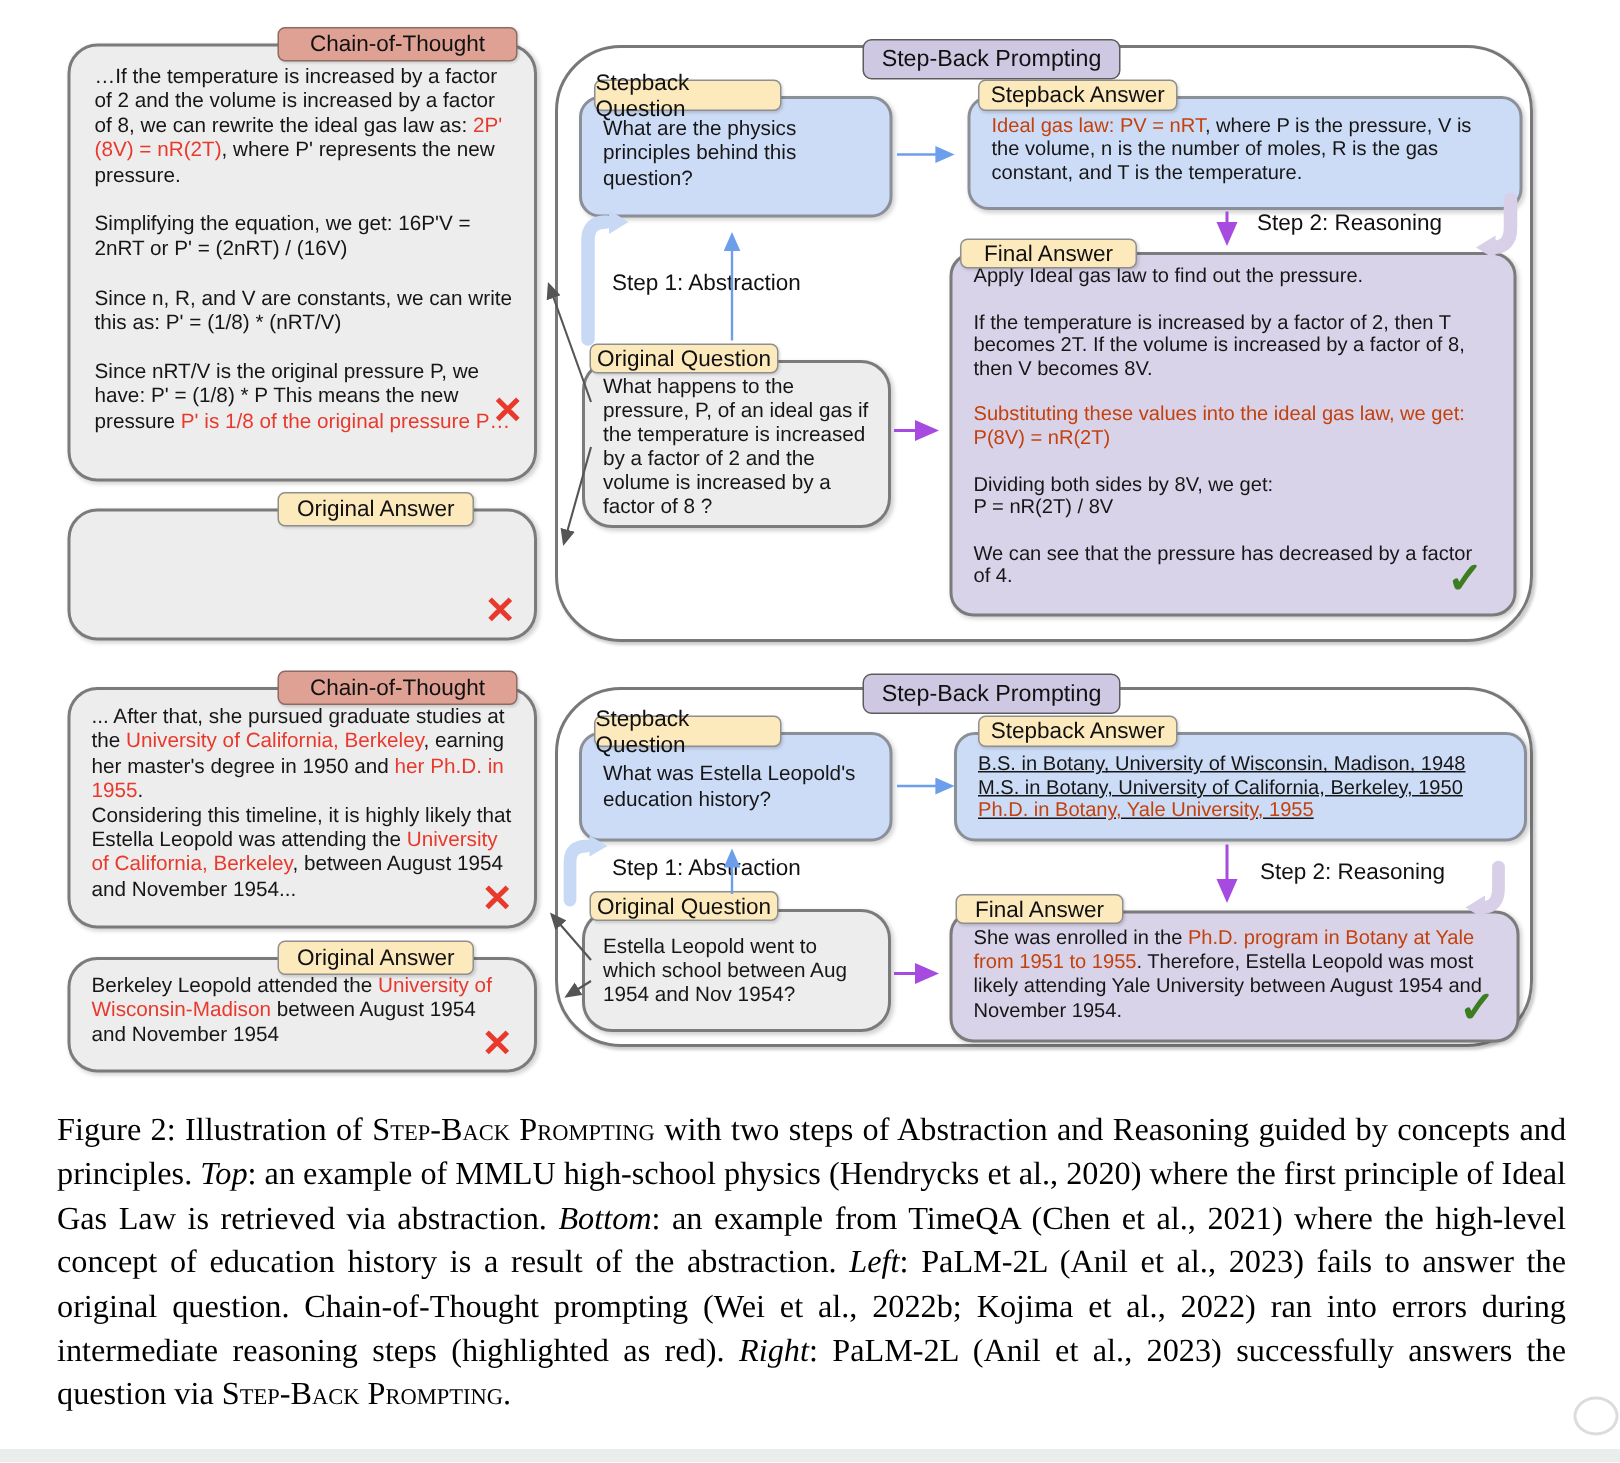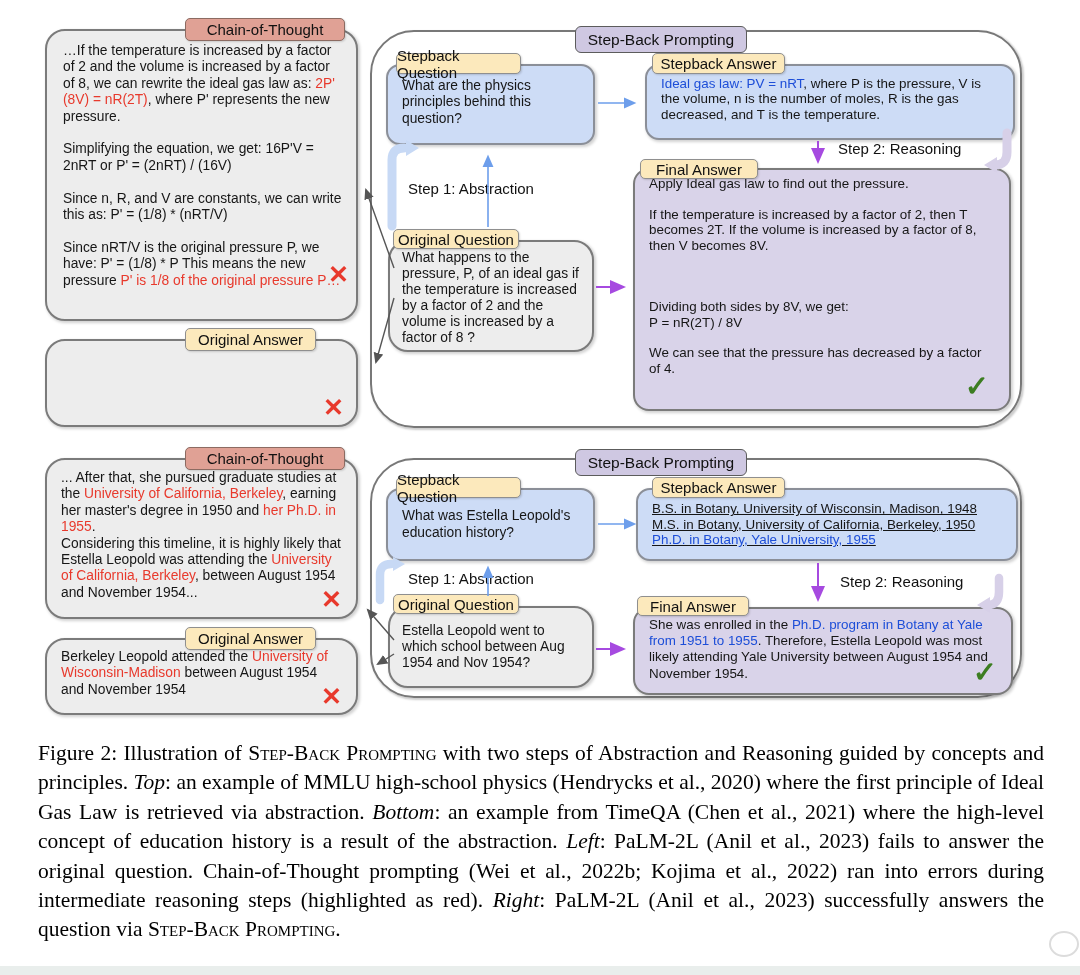--- a/index.html
+++ b/index.html
@@ -20,21 +20,21 @@
         font-size:15px;display:flex;align-items:center;justify-content:center;
         z-index:3;box-sizing:border-box;color:#111;box-shadow:1px 1px 2px rgba(0,0,0,.15);}
   .pill.salmon{background:#e0a195;border-color:#8c6b62;}
   
   .container{position:absolute;border:2.5px solid #787878;border-radius:44px;background:transparent;
              box-sizing:border-box;box-shadow:1.5px 1.5px 2px rgba(0,0,0,.2);z-index:0;}
   .panel-title{position:absolute;background:#cfc8e2;border:1.5px solid #5c5c5c;border-radius:6px;
                font-size:15.5px;display:flex;align-items:center;justify-content:center;
                z-index:3;box-sizing:border-box;color:#111;}
   .red{color:#e8392c;}
-  .green{color:#1d4ed8;}
+  .green{color:#c2410c;}
   .xmark{position:absolute;color:#e8392c;font-weight:bold;font-size:25px;line-height:1;z-index:4;}
   .check{position:absolute;color:#3c7d21;font-weight:bold;font-size:29px;line-height:1;z-index:4;}
   .steplabel{position:absolute;font-size:15px;color:#111;z-index:3;white-space:nowrap;}
   .overlay{position:absolute;left:0;top:0;z-index:5;pointer-events:none;}
   
   .caption{position:absolute;left:38px;top:739px;width:1006px;
            font-family:"Liberation Serif",serif;font-size:21.5px;line-height:29.4px;
            color:#000;text-align:justify;z-index:2;}
   .caption .it{font-style:italic;}
   .caption .sc{font-variant:small-caps;}
@@ -68,38 +68,39 @@
     <span class="xmark" style="right:12px;bottom:5px;">✕</span>
   </div>
 
   <div class="pill" style="left:396px;top:53px;width:125px;height:21px;">Stepback Question</div>
   <div class="bubble blue" style="left:386px;top:64px;width:209px;height:81px;">
     <div class="rich"><span>What are the physics principles behind this question?</span></div>
   </div>
 
   <div class="pill" style="left:652px;top:53px;width:133px;height:21px;">Stepback Answer</div>
   <div class="bubble blue small-text" style="left:645px;top:64px;width:370px;height:76px;padding:10px 14px;">
-    <div class="rich"><span class="green">Ideal gas law: PV = nRT</span><span>, where P is the pressure, V is the volume, n is the number of moles, R is the gas decreased, and T is the temperature.</span></div>
+    <div class="rich"><span class="green">Ideal gas law: PV = nRT</span><span>, where P is the pressure, V is the volume, n is the number of moles, R is the gas constant, and T is the temperature.</span></div>
   </div>
 
   <div class="steplabel" style="left:408px;top:180px;">Step 1: Abstraction</div>
   <div class="steplabel" style="left:838px;top:140px;">Step 2: Reasoning</div>
 
   <div class="pill" style="left:393px;top:229px;width:126px;height:20px;">Original Question</div>
   <div class="bubble" style="left:388px;top:240px;width:206px;height:112px;padding:8px 12px;line-height:16px;">
     <div class="rich"><span>What happens to the pressure, P, of an ideal gas if the temperature is increased by a factor of 2 and the volume is increased by a factor of 8 ?</span></div>
   </div>
 
   <div class="pill" style="left:640px;top:159px;width:118px;height:20px;">Final Answer</div>
   <div class="bubble purple small-text" style="left:633px;top:168px;width:378px;height:243px;">
     <div class="rich"><span>Apply Ideal gas law to find out the pressure.
 
 If the temperature is increased by a factor of 2, then T becomes 2T. If the volume is increased by a factor of 8, then V becomes 8V.
 
-</span><span>
+</span><span class="green">Substituting these values into the ideal gas law, we get:
+P(8V) = nR(2T)</span><span>
 
 Dividing both sides by 8V, we get:
 P = nR(2T) / 8V
 
 We can see that the pressure has decreased by a factor of 4.</span></div>
     <span class="check" style="right:20px;bottom:8px;">✓</span>
   </div>
 
   <div class="container" style="left:370px;top:458px;width:652px;height:240px;"></div>
   <div class="panel-title" style="left:575px;top:449px;width:172px;height:27px;">Step-Back Prompting</div>

